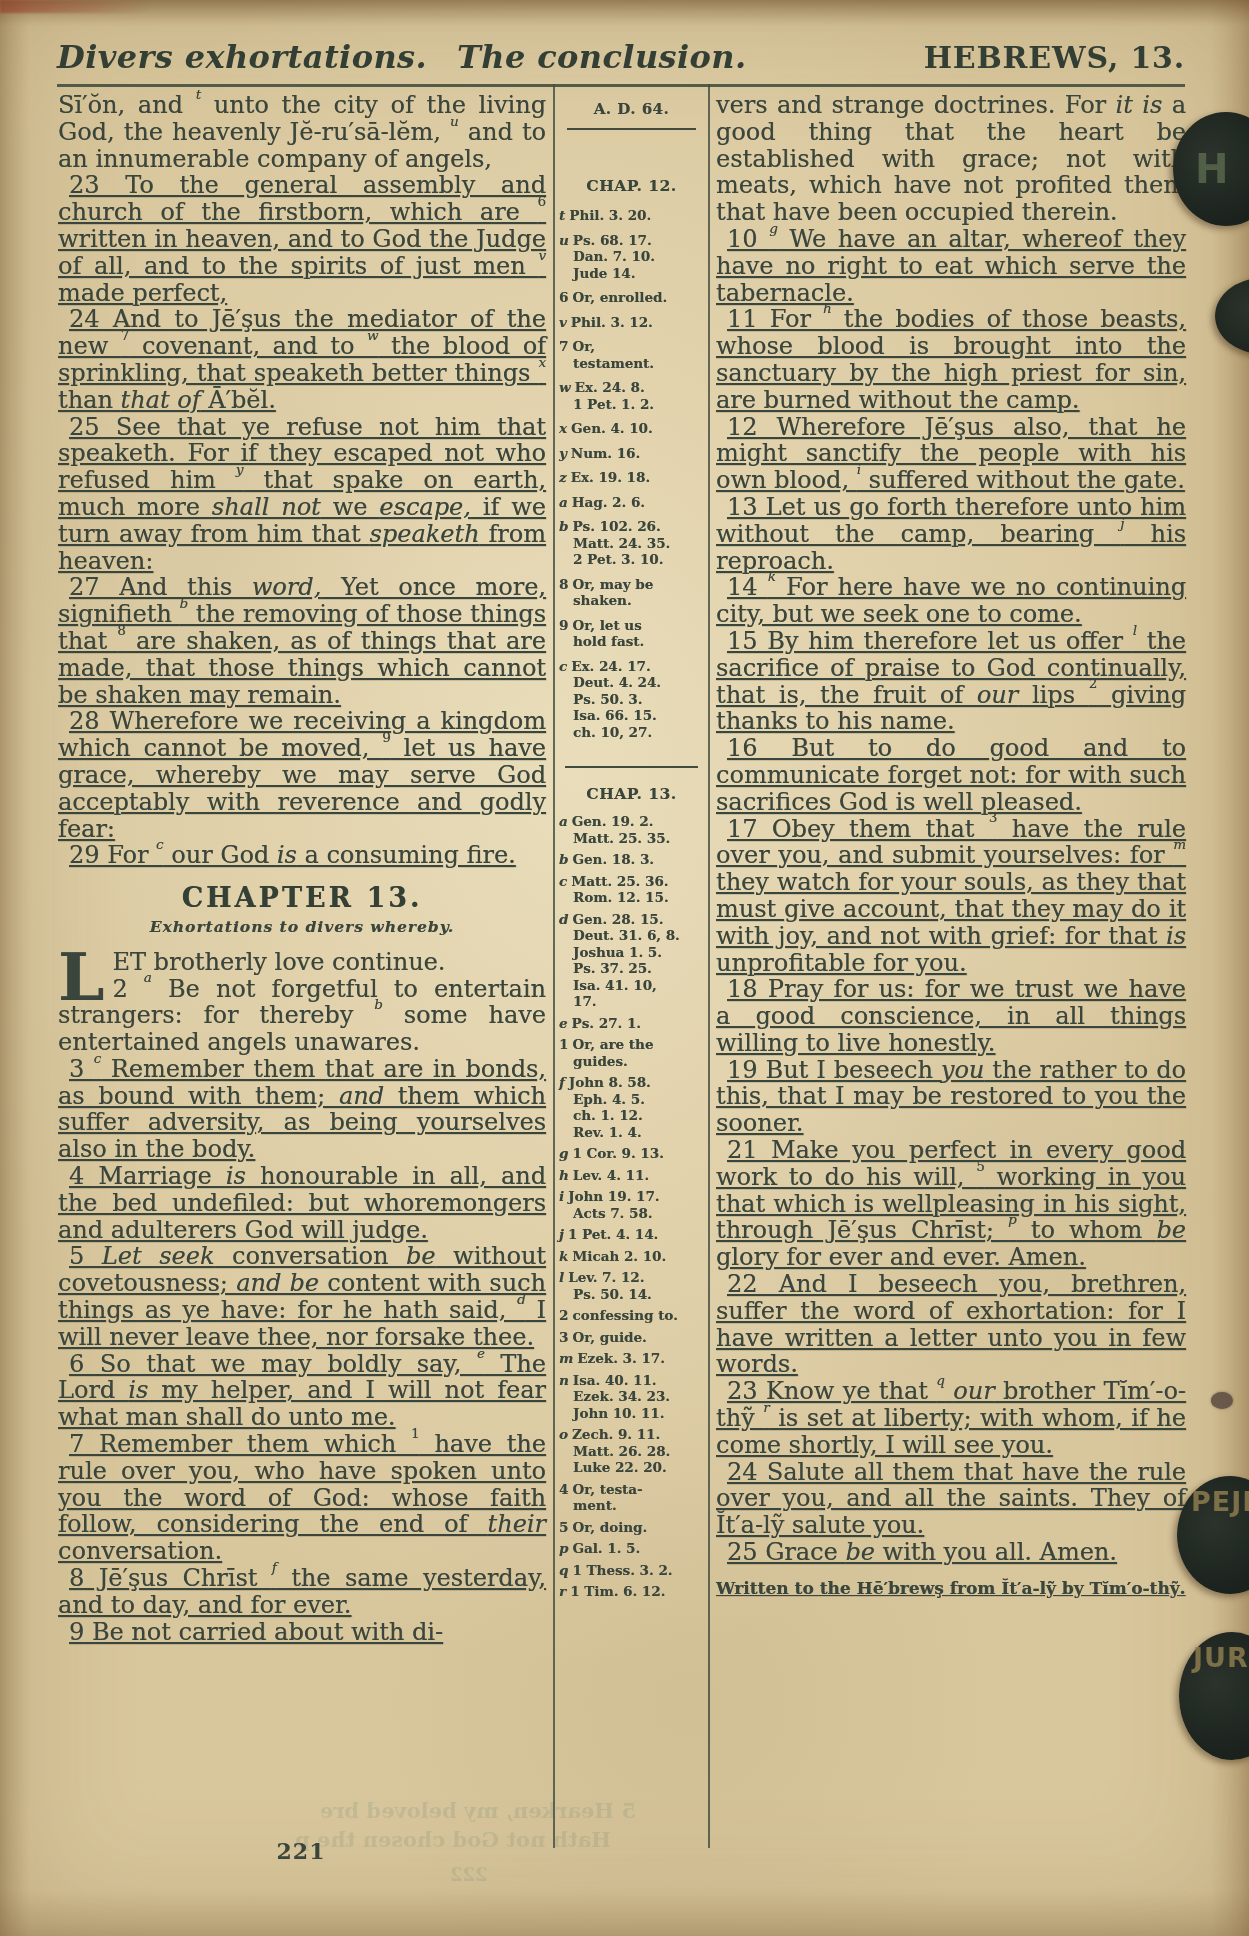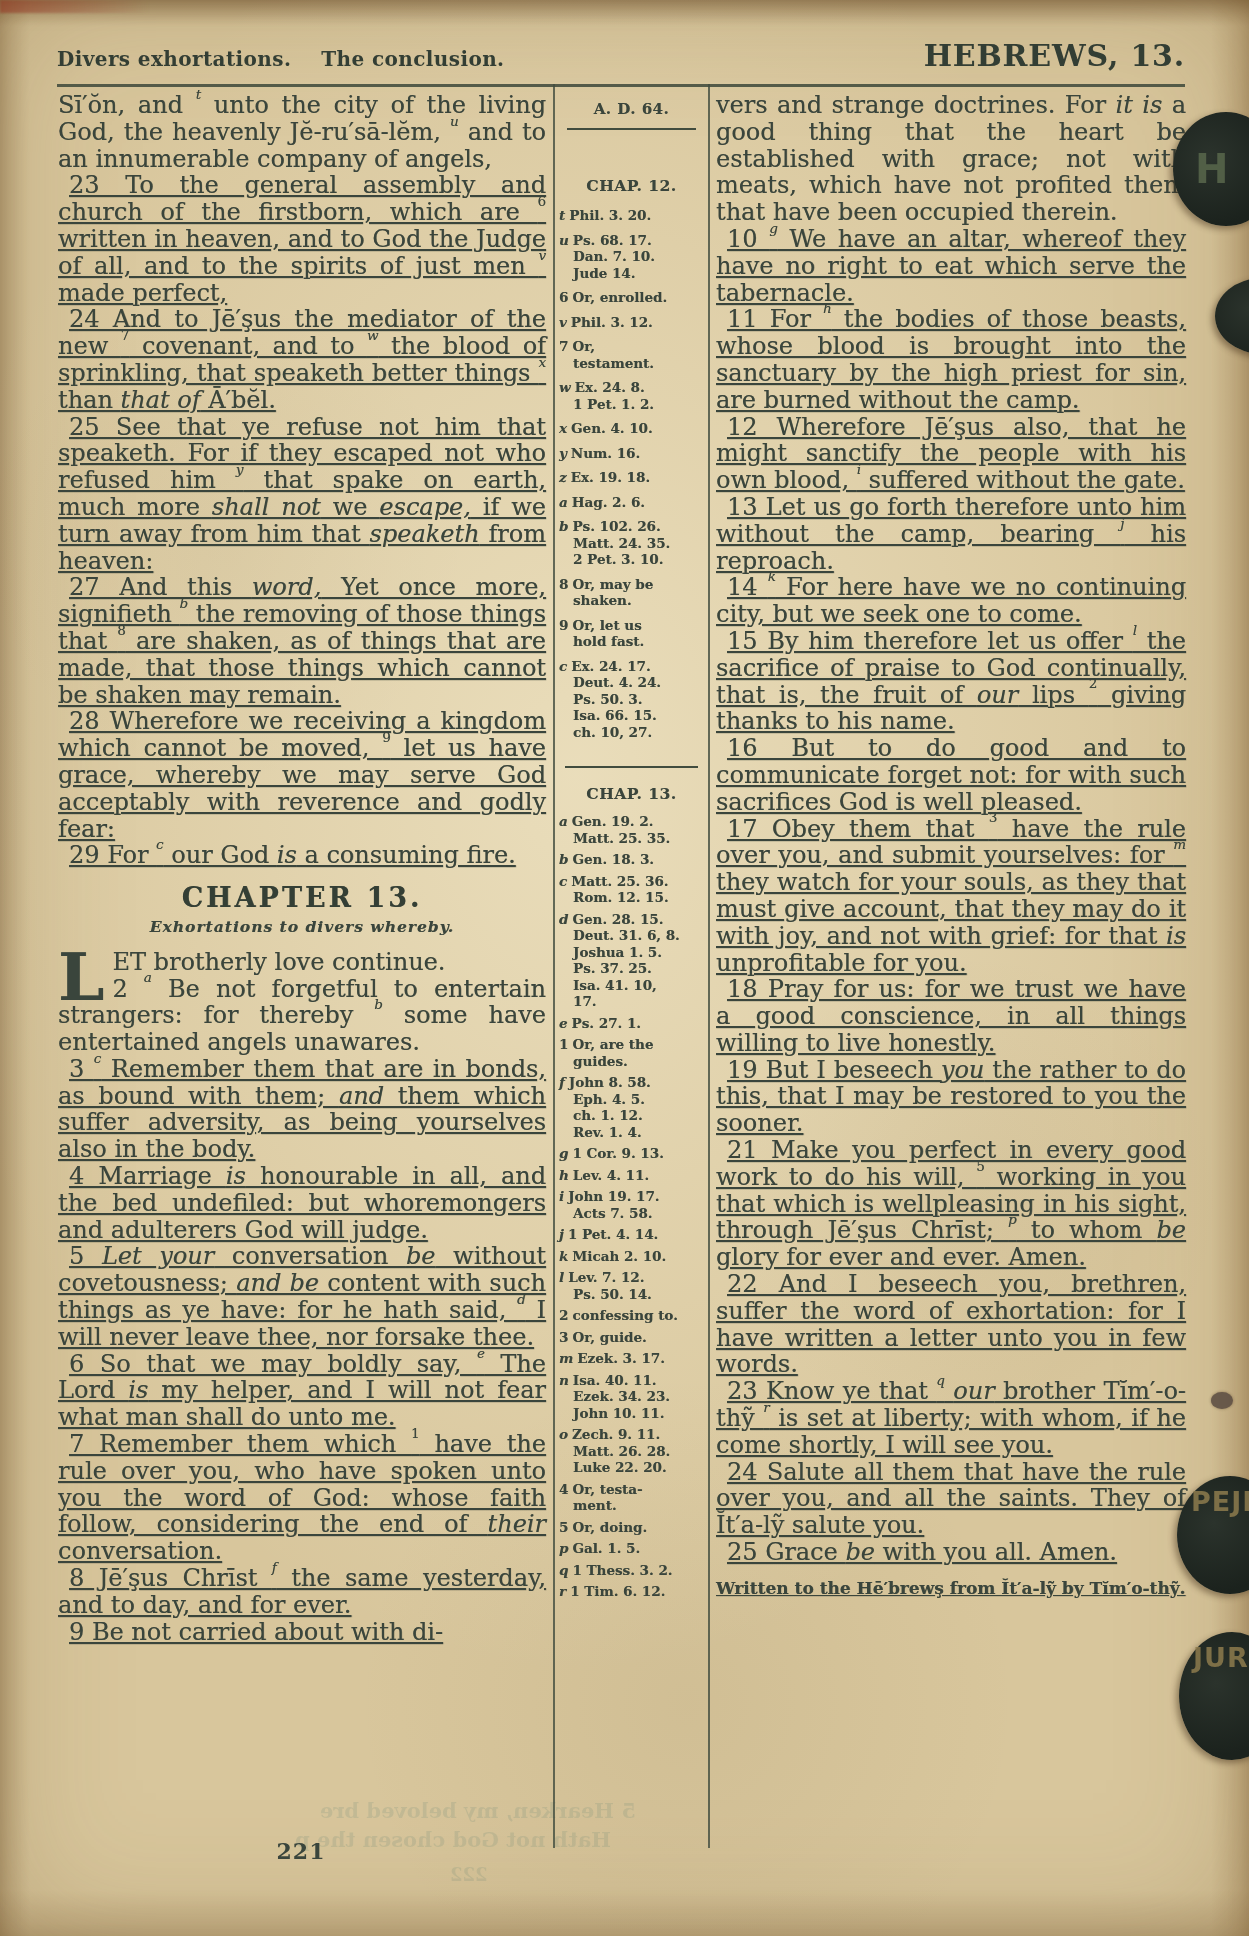--- a/index.html
+++ b/index.html
@@ -19,21 +19,21 @@
       radial-gradient(circle at 18% 28%, rgba(120,100,60,.07), rgba(120,100,60,0) 14%),
       radial-gradient(circle at 78% 62%, rgba(120,100,60,.07), rgba(120,100,60,0) 16%),
       radial-gradient(circle at 55% 88%, rgba(120,100,60,.08), rgba(120,100,60,0) 18%);
     box-shadow: inset 0 0 130px rgba(115,85,40,.28), inset 0 10px 26px -10px rgba(90,60,30,.5);
   }
   .smudge{position:absolute;left:0;top:0;width:150px;height:13px;
     background:linear-gradient(90deg,rgba(150,58,38,.6),rgba(150,58,38,0));
     filter:blur(1.2px);}
   
   .header{position:absolute;left:57px;right:64px;top:38px;display:flex;align-items:baseline;}
-  .rh-left,.rh-center{font-weight:bold;font-size:20px;letter-spacing:.4px;color:#333e34;}
+  .rh-left,.rh-center{font-style:italic;font-weight:bold;font-size:32px;letter-spacing:.4px;color:#333e34;}
   .rh-center{margin-left:30px;}
   .rh-book{margin-left:auto;font-weight:bold;font-size:30px;letter-spacing:.8px;color:#333e34;}
   .rule-h{position:absolute;left:57px;right:64px;top:84px;height:3px;background:#3d4839;opacity:.85;}
   
   .cols{position:absolute;left:58px;top:92px;width:1128px;height:1758px;display:flex;}
   .col-left{width:488px;}
   .vr{width:2px;background:#414c3e;opacity:.8;margin-top:-8px;height:1764px;}
   .vr.v1{margin-left:7px;}
   .vr.v2{margin-left:4px;}
   .col-center{width:145px;margin-left:4px;}
@@ -115,21 +115,21 @@
         <div class="para verse">24 And to Jē′şus the mediator of the new <sup class="n">7</sup> covenant, and to <sup>w</sup> the blood of sprinkling, that speaketh better things <sup>x</sup> than <i>that of</i> Ā′bĕl.</div>
         <div class="para verse">25 See that ye refuse not him that speaketh. For if they escaped not who refused him <sup>y</sup> that spake on earth, much more <i>shall not</i> we <i>escape,</i> if we turn away from him that <i>speaketh</i> from heaven:</div>
         <div class="para verse">27 And this <i>word,</i> Yet once more, signifieth <sup>b</sup> the removing of those things that <sup class="n">8</sup> are shaken, as of things that are made, that those things which cannot be shaken may remain.</div>
         <div class="para verse">28 Wherefore we receiving a kingdom which cannot be moved, <sup class="n">9</sup> let us have grace, whereby we may serve God acceptably with reverence and godly fear:</div>
         <div class="para verse">29 For <sup>c</sup> our God <i>is</i> a consuming fire.</div>
         <div class="chap-title">CHAPTER 13.</div>
         <div class="chap-sub">Exhortations to divers whereby.</div>
         <div class="para dropcap-para"><span class="dropcap">L</span>ET brotherly love continue.<br>2 <sup>a</sup> Be not forgetful to entertain strangers: for thereby <sup>b</sup> some have entertained angels unawares.</div>
         <div class="para verse">3 <sup>c</sup> Remember them that are in bonds, as bound with them; <i>and</i> them which suffer adversity, as being yourselves also in the body.</div>
         <div class="para verse">4 Marriage <i>is</i> honourable in all, and the bed undefiled: but whoremongers and adulterers God will judge.</div>
-        <div class="para verse">5 <i>Let your</i> conversation <i>be</i> without covetousness; <i>and be</i> content with such things as ye have: for he hath said, <sup>d</sup> I will never leave thee, nor forsake thee.</div>
+        <div class="para verse">5 <i>Let seek</i> conversation <i>be</i> without covetousness; <i>and be</i> content with such things as ye have: for he hath said, <sup>d</sup> I will never leave thee, nor forsake thee.</div>
         <div class="para verse">6 So that we may boldly say, <sup>e</sup> The Lord <i>is</i> my helper, and I will not fear what man shall do unto me.</div>
         <div class="para verse">7 Remember them which <sup class="n">1</sup> have the rule over you, who have spoken unto you the word of God: whose faith follow, considering the end of <i>their</i> conversation.</div>
         <div class="para verse">8 Jē′şus Chrīst <sup>f</sup> the same yesterday, and to day, and for ever.</div>
         <div class="para verse">9 Be not carried about with di-</div>
       </div>
     <div class="vr v1"></div>
     <div class="col-center">
       <div class="ad-date">A. D. 64.</div>
       <div class="ad-rule"></div>
       <div class="chap-head">CHAP. 12.</div>

